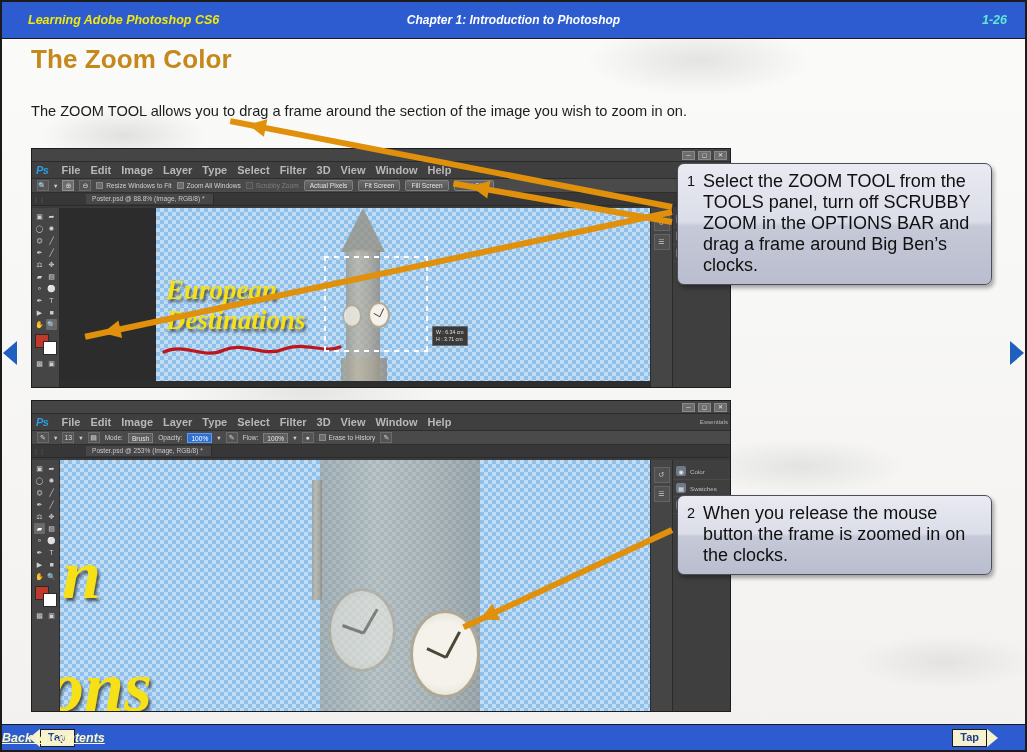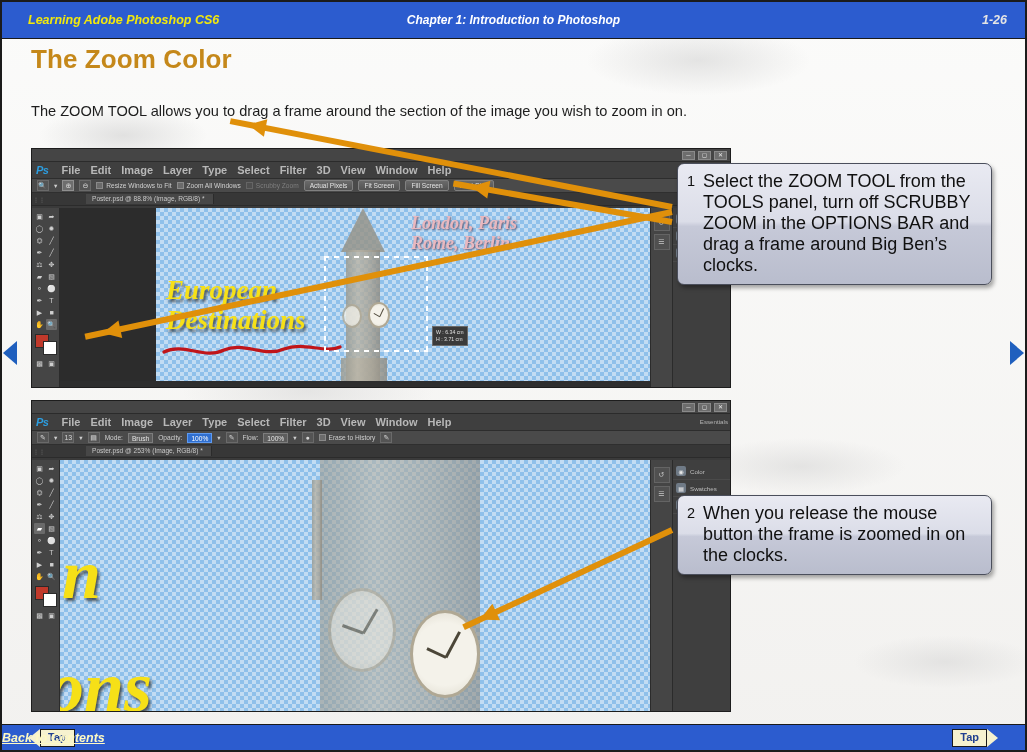--- a/index.html
+++ b/index.html
@@ -40,21 +40,21 @@
     position:absolute; left:26px;
     color:#f2e80c; font-size:12.5px; font-weight:bold; font-style:italic;
     white-space:nowrap;
   }
   .topbar .tb-center{
     position:absolute; left:0; right:0; text-align:center;
     color:#ffffff; font-size:12px; font-weight:bold; font-style:italic;
   }
   .topbar .tb-right{
     position:absolute; right:18px;
-    color:#e5e5e5; font-size:12.5px; font-weight:bold; font-style:italic;
+    color:#5eead4; font-size:12.5px; font-weight:bold; font-style:italic;
   }
 
   
   .page-title{
     position:absolute; left:31px; top:44px;
     color:#c5881a; font-size:26px; font-weight:bold;
     letter-spacing:.1px;
   }
   .intro-text{
     position:absolute; left:31px; top:103px; width:900px;
@@ -407,22 +407,20 @@
         <div class="tower-roof" style="left:185px; top:0px;"></div>
         <div class="tower" style="left:190px; top:42px; width:34px; height:140px;"></div>
         <div class="tower" style="left:185px; top:150px; width:46px; height:36px;"></div>
 
         <div class="clock-face" style="left:186px; top:96px; width:20px; height:24px; opacity:.75;"></div>
         <div class="clock-face" style="left:212px; top:94px; width:22px; height:26px;">
           <span class="clock-hand" style="left:10px; top:12px; width:7px; height:1.4px; transform:rotate(210deg);"></span>
           <span class="clock-hand" style="left:10px; top:12px; width:9px; height:1.4px; transform:rotate(-65deg);"></span>
         </div>
 
-        <div class="art-txt-head" style="left:255px; top:6px; font-size:18px; white-space:pre-line;">London, Paris
-Rome, Berlin</div>
         <div class="art-txt-main" style="left:10px; top:68px; font-size:27px;">European</div>
         <div class="art-txt-main" style="left:10px; top:98px; font-size:27px;">Destinations</div>
 
         <svg class="art-squiggle" style="left:6px; top:132px;" width="180" height="22" viewBox="0 0 180 22">
           <path d="M2 12 C 22 2, 42 20, 62 10 C 82 1, 102 18, 122 9 C 142 1, 162 14, 178 7" stroke="#c0151a" stroke-width="3.2" fill="none" stroke-linecap="round"></path>
         </svg>
 
         <div class="marq-dots" style="left:168px; top:48px; width:104px; height:96px;"></div>
         <div class="wh-tip" style="left:276px; top:118px; white-space:pre-line;">W : 6.34 cm
 H : 3.71 cm</div>

